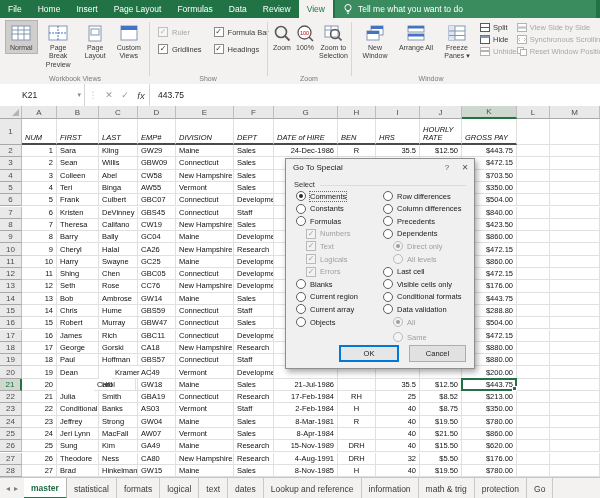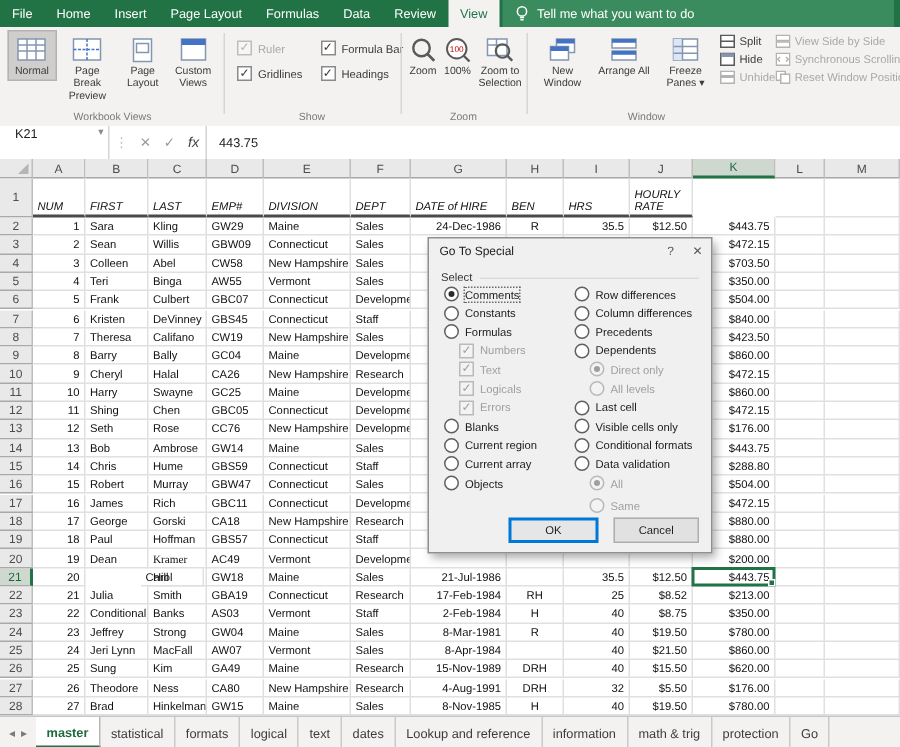--- a/index.html
+++ b/index.html
@@ -26,21 +26,21 @@
   .chk{display:flex;align-items:center;gap:4px;font-size:7.5px;color:#3b3b3b;white-space:nowrap;}
   .chk .box{width:8px;height:8px;background:#fff;border:1px solid #8a8a8a;font-size:8px;line-height:8px;
             color:#3b3b3b;display:flex;align-items:center;justify-content:center;}
   .chk.disabled{color:#a8a8a8;}
   .chk.disabled .box{border-color:#bdbdbd;color:#b3b3b3;background:#f6f6f6;}
   .smallcol{display:flex;flex-direction:column;justify-content:flex-start;gap:3px;padding-top:5px;}
   .smallbtn{display:flex;align-items:center;gap:3px;font-size:7.5px;color:#3b3b3b;white-space:nowrap;}
   .smallbtn.disabled{color:#a8a8a8;}
   
   #fbar{left:0;top:84px;width:600px;height:22px;background:#fff;border-bottom:1px solid #cfcfcf;display:flex;align-items:stretch;}
-  #namebox{width:62px;border-right:1px solid #d4d4d4;display:flex;font-size:8.5px;color:#222;padding-left:10px;}
+  #namebox{width:62px;border-right:1px solid #d4d4d4;display:flex;align-items:center;font-size:8.5px;color:#222;padding-left:22px;}
   #namebox .dd{margin-left:auto;margin-right:3px;color:#8a8a8a;font-size:7px;}
   .fbtn{width:16px;display:flex;align-items:center;justify-content:center;font-size:9px;color:#9a9a9a;}
   #fx{font-style:italic;color:#444;font-size:9.5px;}
   #fval{border-left:1px solid #d4d4d4;flex:1;display:flex;align-items:center;padding-left:8px;font-size:8.5px;color:#222;}
   
   #grid{left:0;top:106px;width:600px;height:371px;background:#fff;}
   .ch{position:absolute;background:#e9e9e9;border-right:1px solid #bdbdbd;border-bottom:1px solid #a9a9a9;
       display:flex;align-items:center;justify-content:center;font-size:8px;color:#4d4d4d;box-sizing:border-box;}
   .ch.selhdr{background:#cfd8cf;color:#1c6a41;}
   .ch.selcol{border-bottom:2px solid #217346;}
@@ -368,20 +368,21 @@
     <div class="cell hd1 al" style="left: 22px; top: 13px; width: 35px; height: 26px;">NUM</div>
     <div class="cell hd1 al" style="left: 57px; top: 13px; width: 42px; height: 26px;">FIRST</div>
     <div class="cell hd1 al" style="left: 99px; top: 13px; width: 39px; height: 26px;">LAST</div>
     <div class="cell hd1 al" style="left: 138px; top: 13px; width: 38px; height: 26px;">EMP#</div>
     <div class="cell hd1 al" style="left: 176px; top: 13px; width: 58px; height: 26px;">DIVISION</div>
     <div class="cell hd1 al" style="left: 234px; top: 13px; width: 40px; height: 26px;">DEPT</div>
     <div class="cell hd1 al" style="left: 274px; top: 13px; width: 64px; height: 26px;">DATE of HIRE</div>
     <div class="cell hd1 al" style="left: 338px; top: 13px; width: 38px; height: 26px;">BEN</div>
     <div class="cell hd1 al" style="left: 376px; top: 13px; width: 44px; height: 26px;">HRS</div>
     <div class="cell hd1 al wrap" style="left: 420px; top: 13px; width: 42px; height: 26px;">HOURLY RATE</div>
+    <div class="cell hd1 al wrap" style="left: 462px; top: 13px; width: 55px; height: 26px;">GROSS PAY</div>
     <div class="cell" style="left: 517px; top: 13px; width: 33px; height: 26px;"></div>
     <div class="cell" style="left: 550px; top: 13px; width: 50px; height: 26px;"></div>
     <div class="cell ar" style="left: 22px; top: 39px; width: 35px; height: 12.3px;">1</div>
     <div class="cell al" style="left: 57px; top: 39px; width: 42px; height: 12.3px;">Sara</div>
     <div class="cell al" style="left: 99px; top: 39px; width: 39px; height: 12.3px;">Kling</div>
     <div class="cell al" style="left: 138px; top: 39px; width: 38px; height: 12.3px;">GW29</div>
     <div class="cell al" style="left: 176px; top: 39px; width: 58px; height: 12.3px;">Maine</div>
     <div class="cell al" style="left: 234px; top: 39px; width: 40px; height: 12.3px;">Sales</div>
     <div class="cell ar" style="left: 274px; top: 39px; width: 64px; height: 12.3px;">24-Dec-1986</div>
     <div class="cell ac" style="left: 338px; top: 39px; width: 38px; height: 12.3px;">R</div>
@@ -606,21 +607,21 @@
     <div class="cell al" style="left: 234px; top: 248.1px; width: 40px; height: 12.3px;">Staff</div>
     <div class="cell ar" style="left: 274px; top: 248.1px; width: 64px; height: 12.3px;"></div>
     <div class="cell ac" style="left: 338px; top: 248.1px; width: 38px; height: 12.3px;"></div>
     <div class="cell ar" style="left: 376px; top: 248.1px; width: 44px; height: 12.3px;"></div>
     <div class="cell ar" style="left: 420px; top: 248.1px; width: 42px; height: 12.3px;"></div>
     <div class="cell ar" style="left: 462px; top: 248.1px; width: 55px; height: 12.3px;">$880.00</div>
     <div class="cell al" style="left: 517px; top: 248.1px; width: 33px; height: 12.3px;"></div>
     <div class="cell al" style="left: 550px; top: 248.1px; width: 50px; height: 12.3px;"></div>
     <div class="cell ar" style="left: 22px; top: 260.4px; width: 35px; height: 12.3px;">19</div>
     <div class="cell al" style="left: 57px; top: 260.4px; width: 42px; height: 12.3px;">Dean</div>
-    <div class="cell al" style="left: 99px; top: 260.4px; width: 39px; height: 12.3px; font-family: Liberation Serif, serif;">Kramer</div>
+    <div class="cell al" style="left: 112px; top: 260.4px; width: 39px; height: 12.3px;">Kramer</div>
     <div class="cell al" style="left: 138px; top: 260.4px; width: 38px; height: 12.3px;">AC49</div>
     <div class="cell al" style="left: 176px; top: 260.4px; width: 58px; height: 12.3px;">Vermont</div>
     <div class="cell al" style="left: 234px; top: 260.4px; width: 40px; height: 12.3px;">Development</div>
     <div class="cell ar" style="left: 274px; top: 260.4px; width: 64px; height: 12.3px;"></div>
     <div class="cell ac" style="left: 338px; top: 260.4px; width: 38px; height: 12.3px;"></div>
     <div class="cell ar" style="left: 376px; top: 260.4px; width: 44px; height: 12.3px;"></div>
     <div class="cell ar" style="left: 420px; top: 260.4px; width: 42px; height: 12.3px;"></div>
     <div class="cell ar" style="left: 462px; top: 260.4px; width: 55px; height: 12.3px;">$200.00</div>
     <div class="cell al" style="left: 517px; top: 260.4px; width: 33px; height: 12.3px;"></div>
     <div class="cell al" style="left: 550px; top: 260.4px; width: 50px; height: 12.3px;"></div>

